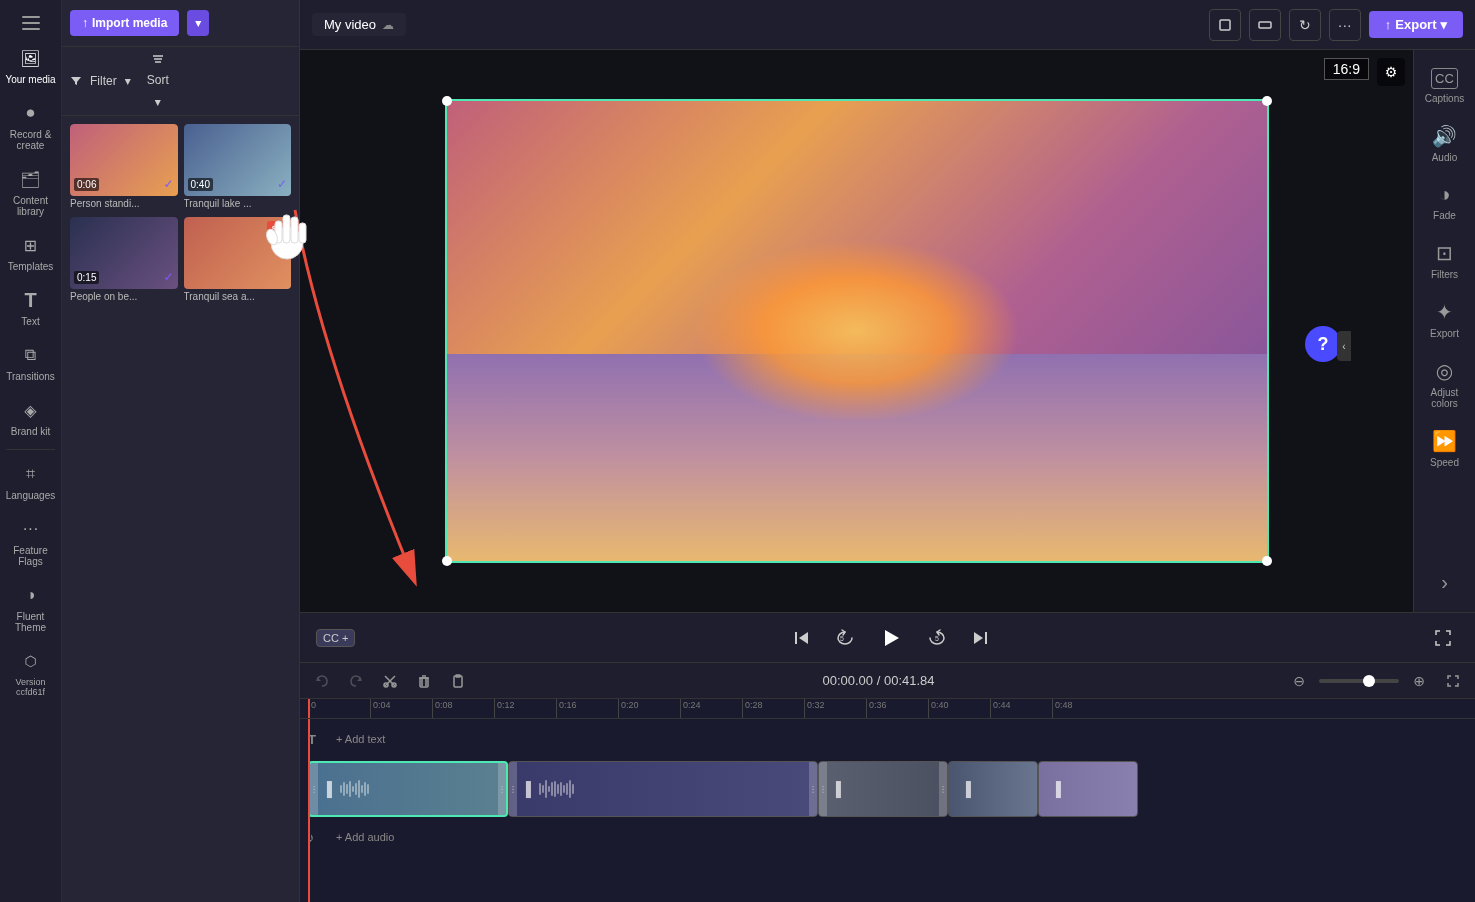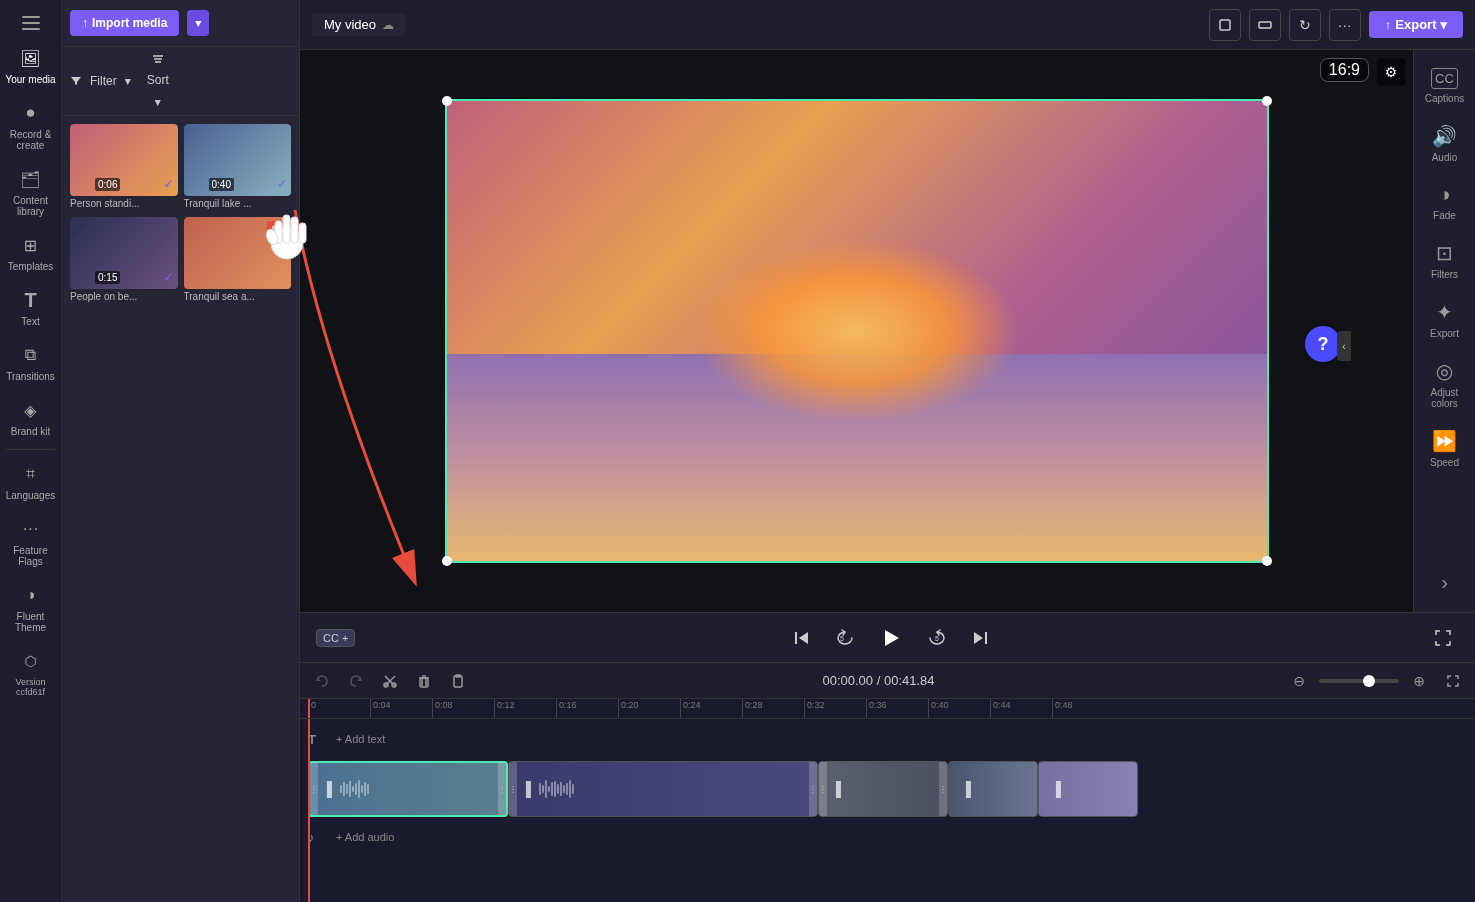--- a/index.html
+++ b/index.html
@@ -138,21 +138,20 @@
     }
     .media-thumb .thumb-duration {
       position: absolute;
       bottom: 20px;
       left: 4px;
       background: rgba(0,0,0,0.6);
       color: #fff;
       font-size: 10px;
       padding: 1px 3px;
       border-radius: 2px;
-      margin-left: 21px;
     }
     .media-thumb .thumb-check {
       position: absolute;
       bottom: 20px;
       right: 4px;
       color: #7b5cf5;
       font-size: 12px;
     }
     .media-thumb .thumb-delete {
       position: absolute;
@@ -306,22 +305,22 @@
       font-size: 14px;
     }
     .aspect-ratio-badge {
       position: absolute;
       top: 8px;
       right: 44px;
       background: rgba(0,0,0,0.5);
       border: 1px solid #555;
       color: #fff;
       padding: 2px 8px;
-      border-radius: 8px;
-      font-size: 16px;
+      border-radius: 0;
+      font-size: 14px;
     }
 
     
     .preview-controls {
       height: 50px;
       background: #1e1e2e;
       display: flex;
       align-items: center;
       justify-content: space-between;
       padding: 0 16px;

